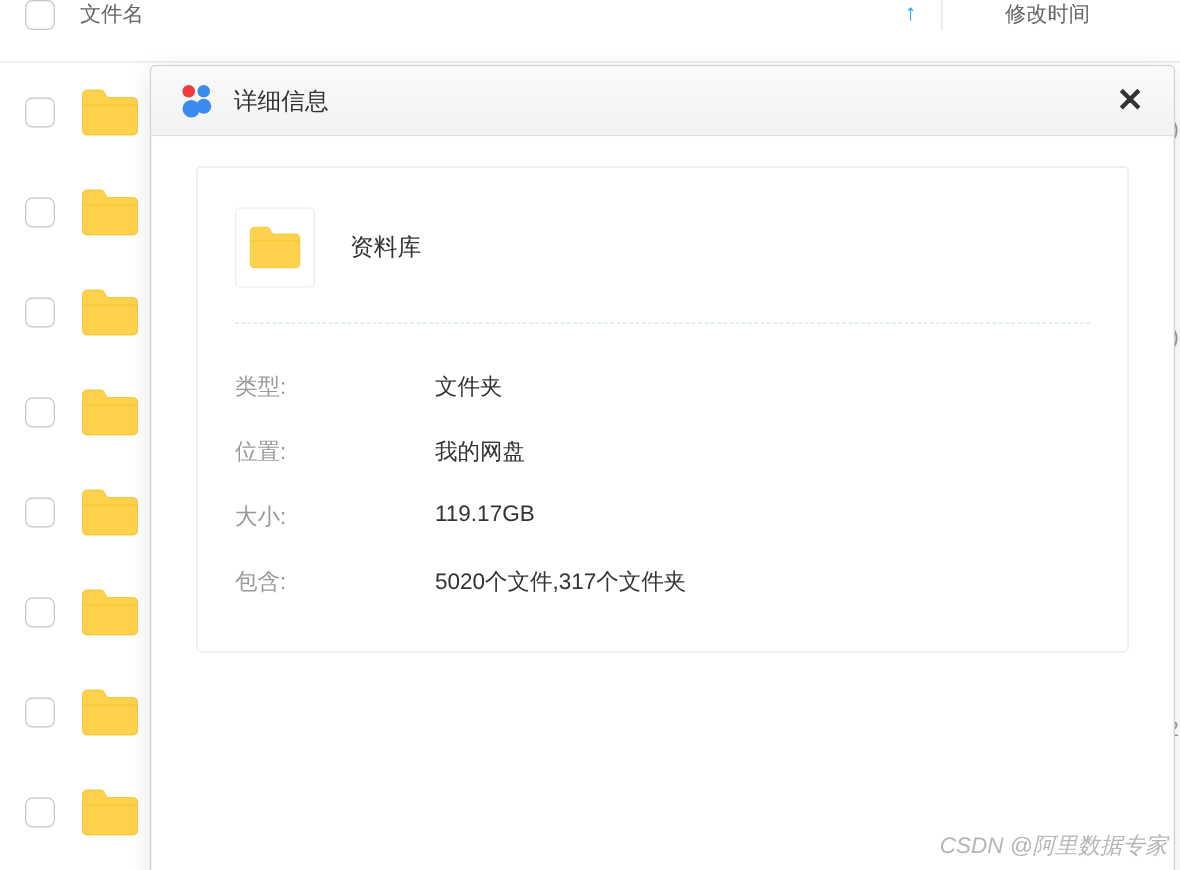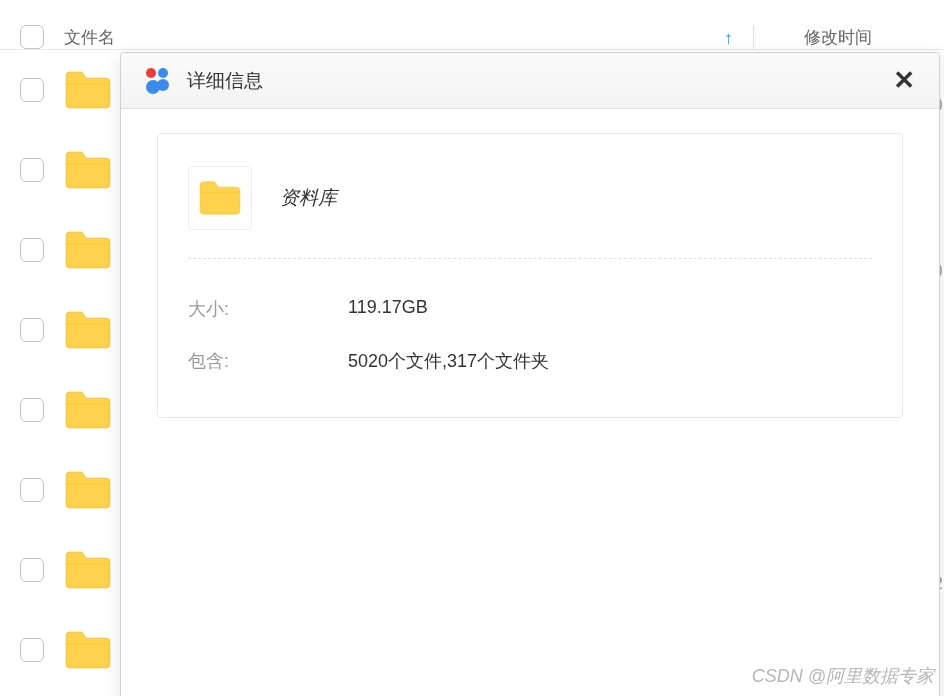--- a/index.html
+++ b/index.html
@@ -10,21 +10,21 @@
       height: 696px;
       position: relative;
       overflow: hidden;
     }
     
     
     .file-list-header {
       height: 50px;
       border-bottom: 1px solid #e8e8e8;
       display: flex;
-      align-items: flex-end;
+      align-items: flex-start;
       padding: 0 20px;
     }
     .header-checkbox {
       width: 24px;
       height: 24px;
       border: 1.5px solid #c5c5c5;
       border-radius: 6px;
       margin-right: 20px;
     }
     .header-filename {
@@ -140,21 +140,20 @@
       margin-right: 28px;
       background: #fff;
     }
     .info-folder-thumb svg {
       width: 44px;
       height: 36px;
     }
     .info-folder-name {
       font-size: 19px;
       color: #333;
-      font-style: italic;
     }
     
     .info-props {
       padding-top: 24px;
     }
     .info-prop-row {
       display: flex;
       padding: 14px 0;
     }
     .info-prop-label {
@@ -290,20 +289,28 @@
         <div class="info-folder-thumb">
           <svg viewBox="0 0 48 40">
               <path d="M2 6 Q2 2 6 2 L18 2 L22 8 L42 8 Q46 8 46 12 L46 34 Q46 38 42 38 L6 38 Q2 38 2 34 Z" fill="#ffd24d" stroke="#f0b000" stroke-width="0.5"></path>
               <path d="M2 14 L46 14" stroke="#f5c830" stroke-width="1"></path>
             </svg>
         </div>
         <div class="info-folder-name">资料库</div>
       </div>
       <div class="info-props">
         <div class="info-prop-row">
+          <div class="info-prop-label">类型:</div>
+          <div class="info-prop-value">文件夹</div>
+        </div>
+        <div class="info-prop-row">
+          <div class="info-prop-label">位置:</div>
+          <div class="info-prop-value">我的网盘</div>
+        </div>
+        <div class="info-prop-row">
           <div class="info-prop-label">大小:</div>
           <div class="info-prop-value">119.17GB</div>
         </div>
         <div class="info-prop-row">
           <div class="info-prop-label">包含:</div>
           <div class="info-prop-value">5020个文件,317个文件夹</div>
         </div>
       </div>
     </div>
   </div>

